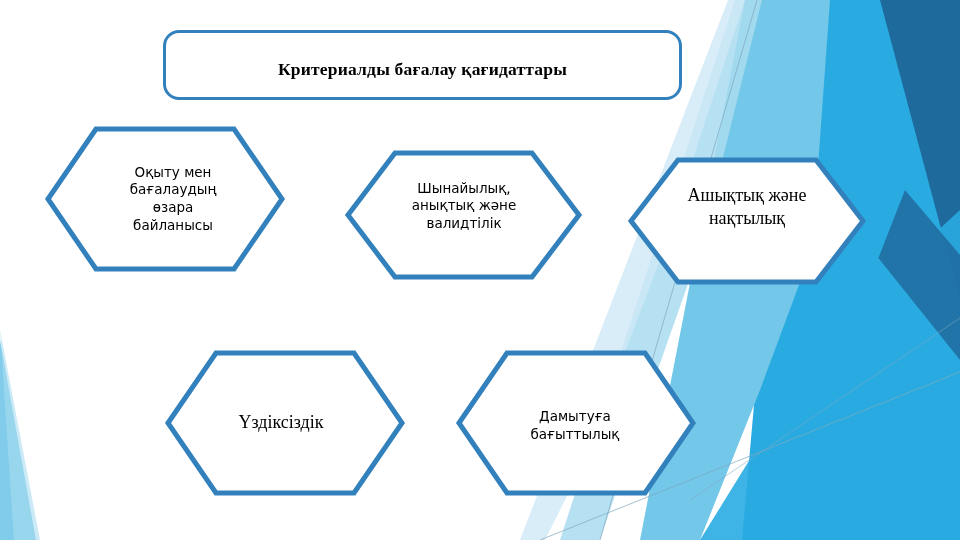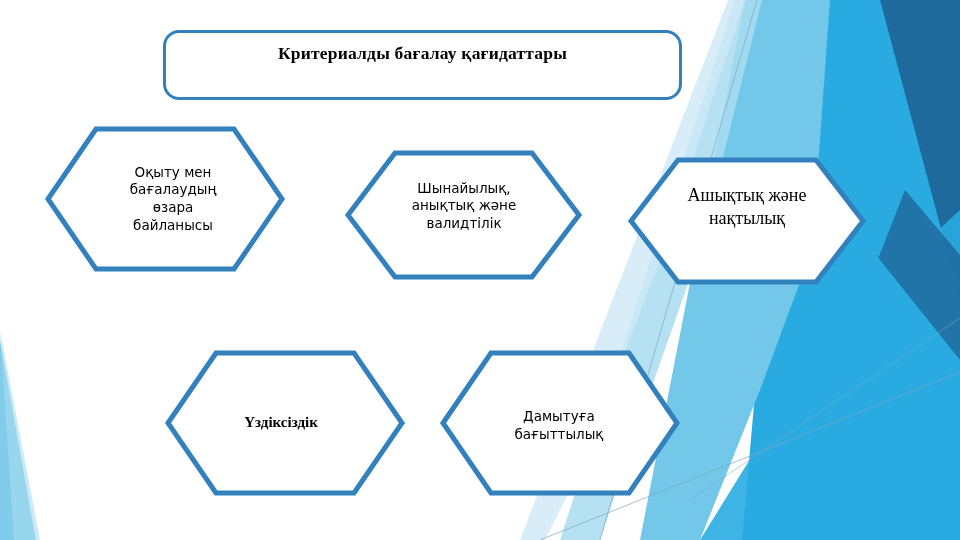--- a/index.html
+++ b/index.html
@@ -39,21 +39,21 @@
     width: 519px;
     height: 70px;
     box-sizing: border-box;
     border: 3px solid #3281bd;
     border-radius: 16px;
     background: #ffffff;
   }
   #title-text {
     position: absolute;
     left: 0;
-    top: 10px;
+    top: 26px;
     width: 100%;
     text-align: center;
     font-family: "Liberation Serif", "DejaVu Serif", serif;
     font-weight: bold;
     font-size: 17.5px;
     color: #000000;
     letter-spacing: 0.2px;
   }
 
   
@@ -140,24 +140,24 @@
       <polygon class="hex-poly" points="3,64 50,3 188,3 235,64 188,125 50,125"></polygon>
     </svg>
     <div class="hex-label font-serif" style="left:28px; top:2px; width:182px; height:96px; font-size:18px;">Ашықтық және
 нақтылық</div>
   </div>
 
   <div class="hex" style="left:165px; top:350px; width:240px; height:146px;">
     <svg width="240" height="146" viewBox="0 0 240 146">
       <polygon class="hex-poly" points="3,73 51,3 189,3 237,73 189,143 51,143"></polygon>
     </svg>
-    <div class="hex-label font-serif" style="left:16px; top:0px; width:200px; height:146px; font-size:15px;font-weight:bold;">Үздіксіздік</div>
+    <div class="hex-label font-serif" style="left:16px; top:0px; width:200px; height:146px; font-size:18px;">Үздіксіздік</div>
   </div>
 
-  <div class="hex" style="left:440px; top:350px; width:240px; height:146px;">
+  <div class="hex" style="left:456px; top:350px; width:240px; height:146px;">
     <svg width="240" height="146" viewBox="0 0 240 146">
       <polygon class="hex-poly" points="3,73 51,3 189,3 237,73 189,143 51,143"></polygon>
     </svg>
     <div class="hex-label font-sans" style="left:24px; top:6px; width:190px; height:140px; font-size:13.5px;">Дамытуға
 бағыттылық</div>
   </div>
 
 </div>
 
 </body></html>

